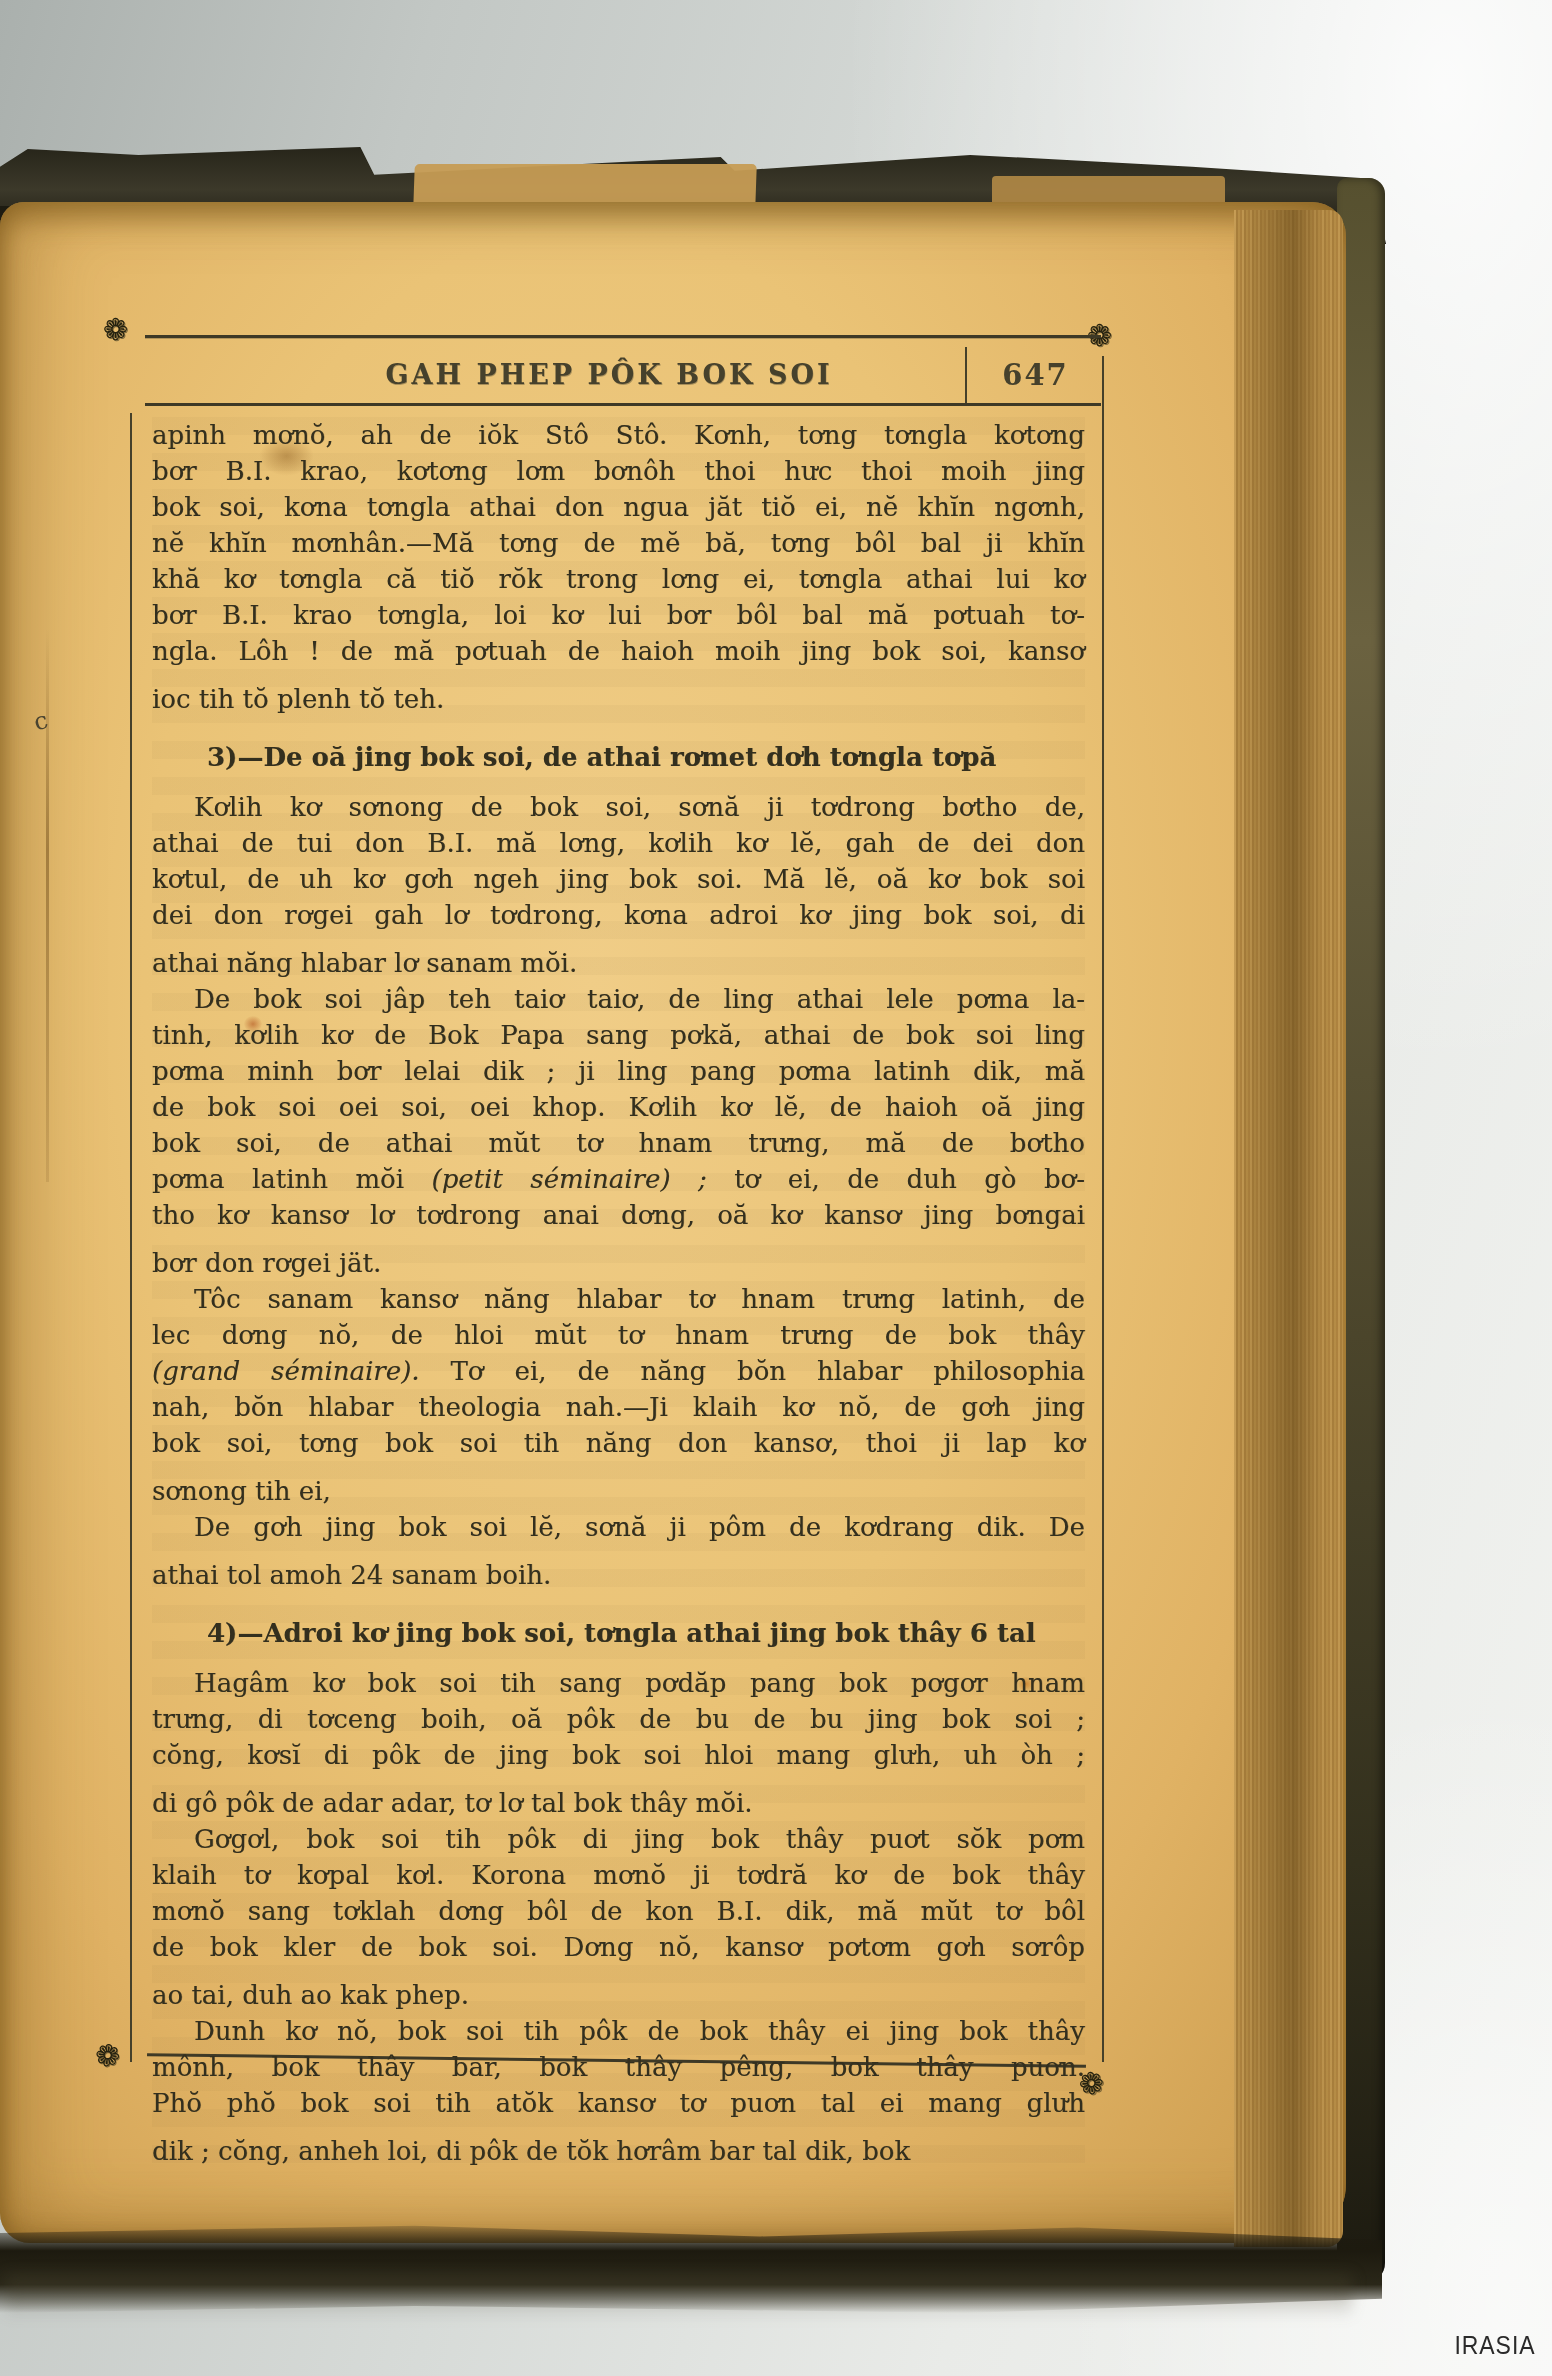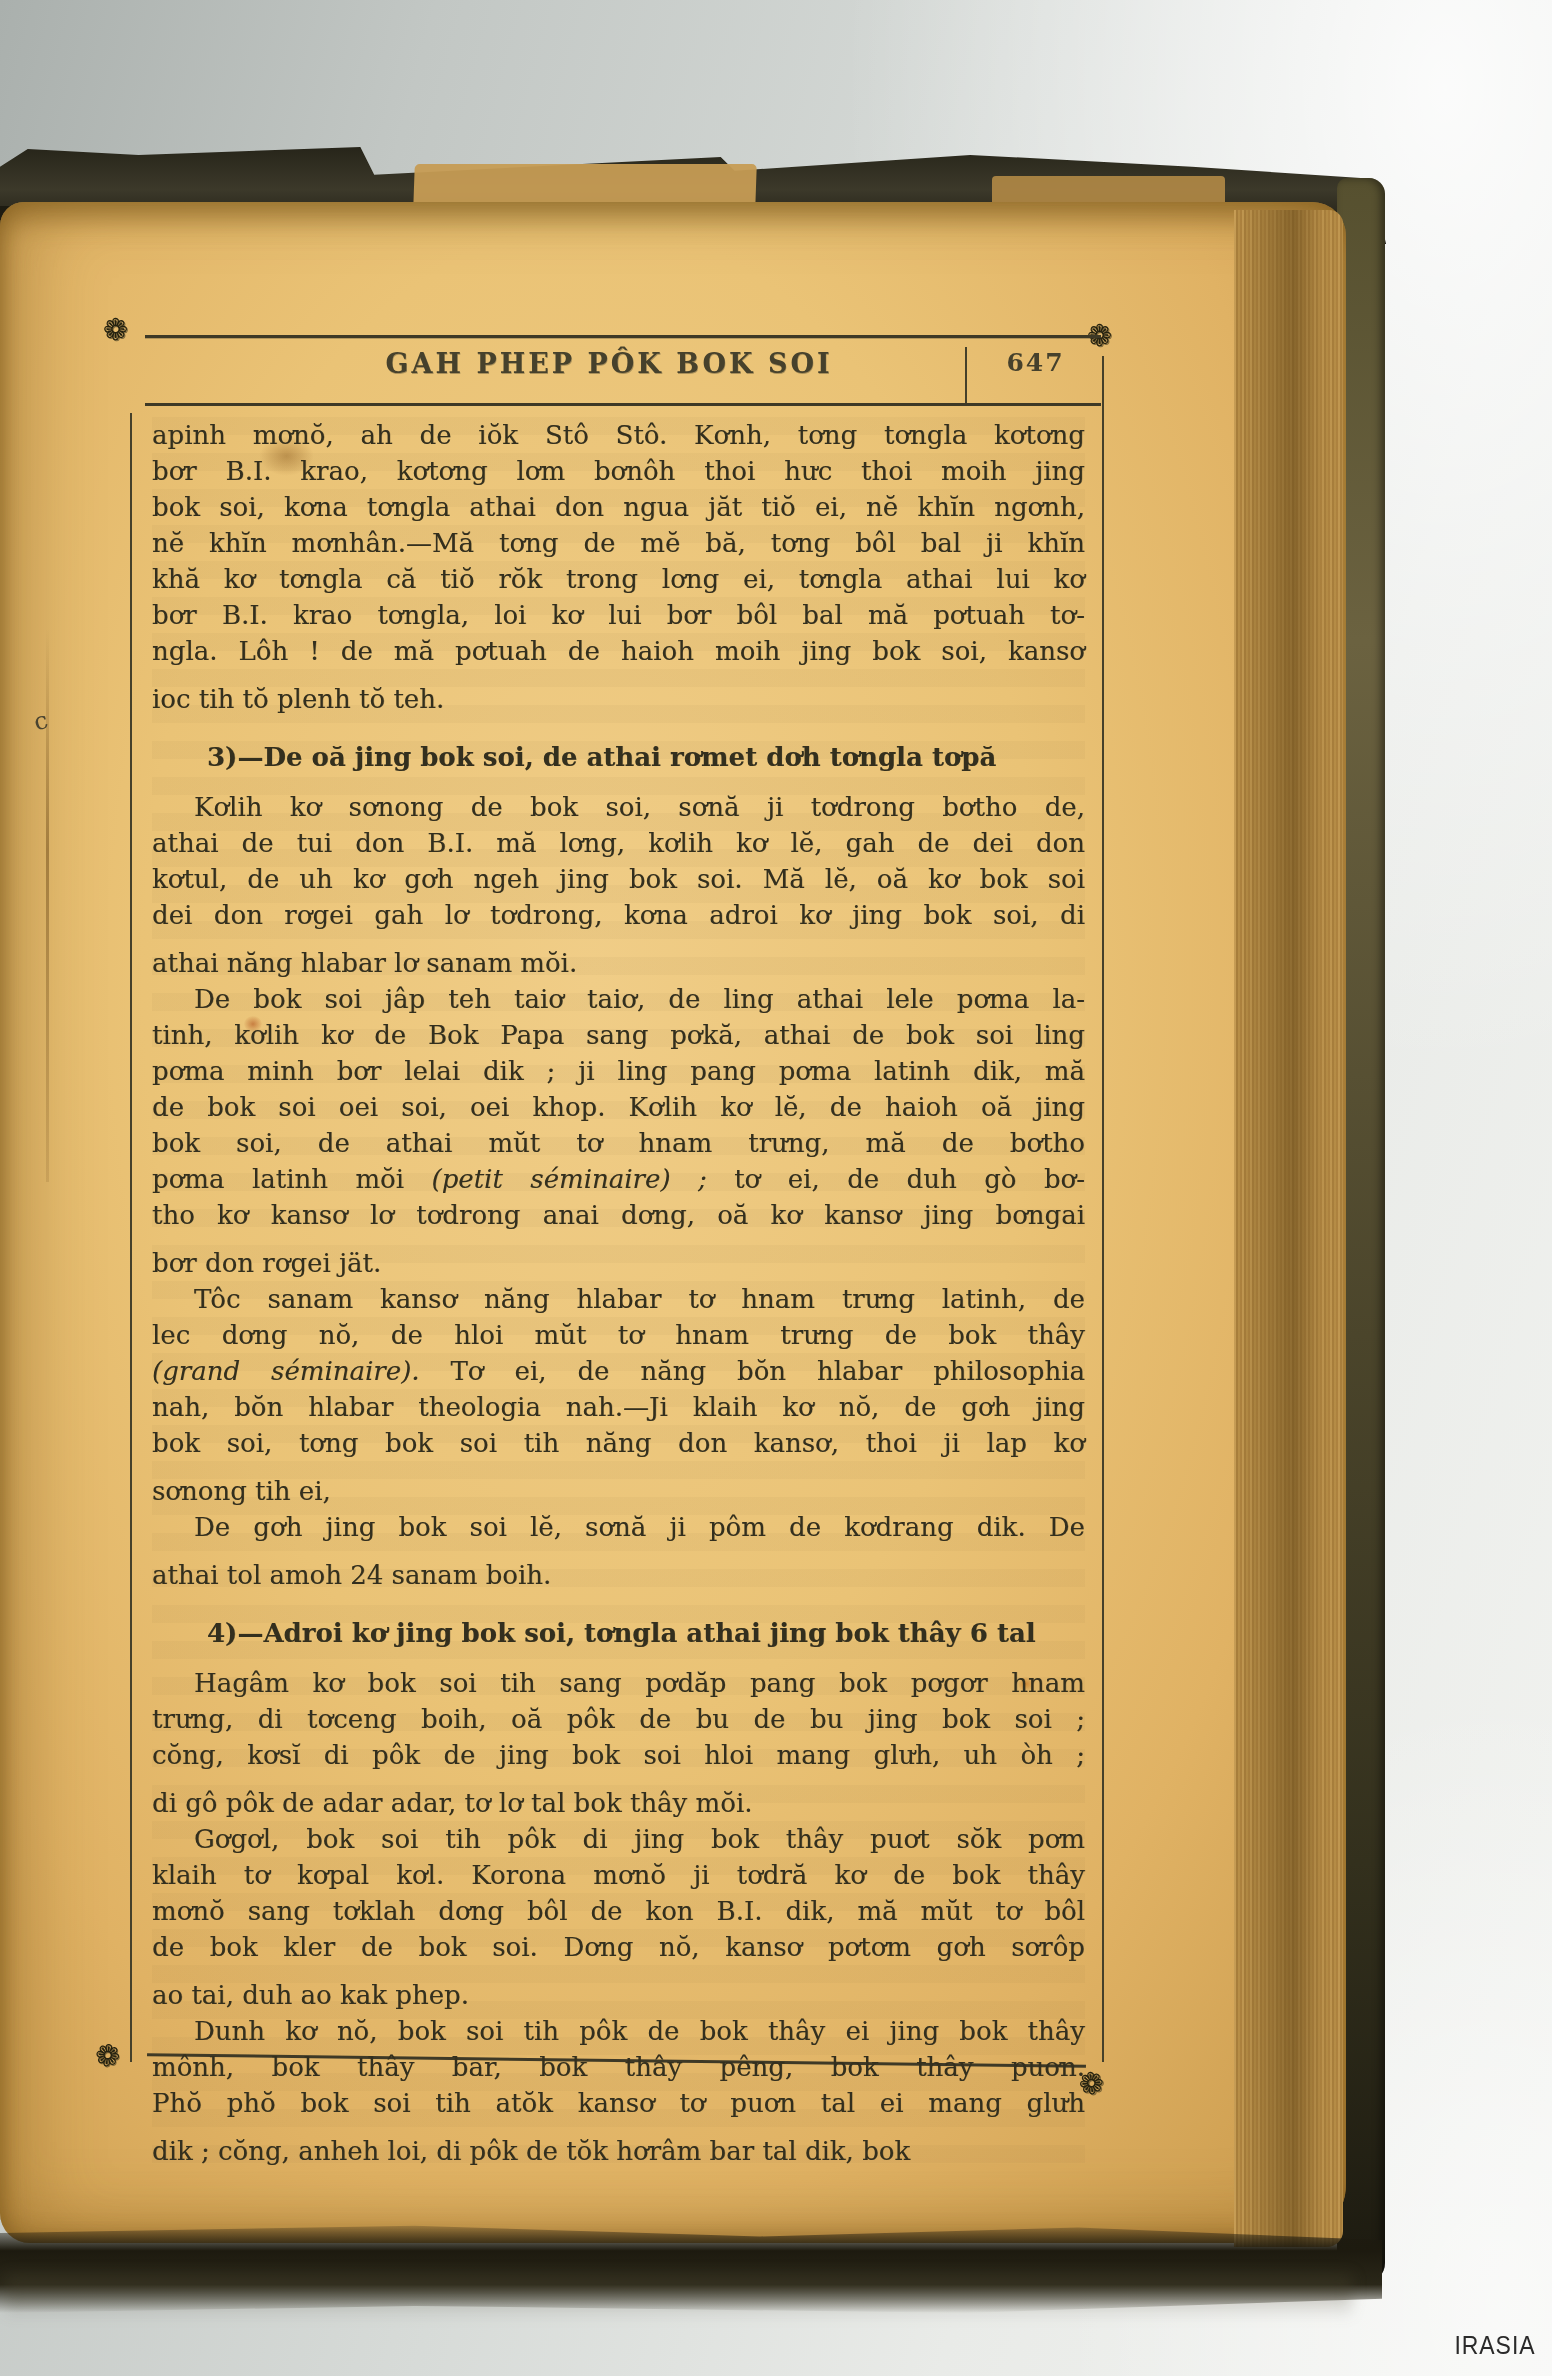--- a/index.html
+++ b/index.html
@@ -62,25 +62,25 @@
   .v-left{left:130px;top:413px;height:1649px;}
   .v-right{left:1102px;top:356px;height:1706px;}
   .v-head{left:965px;top:347px;height:57px;}
   .orn{position:absolute;color:#24210f;font-size:30px;line-height:30px;font-family:"DejaVu Sans",sans-serif;text-shadow:1px 1px 0 rgba(36,33,15,.5);}
   .orn-tl{left:103px;top:315px;}
   .orn-tr{left:1087px;top:321px;}
   .orn-bl{left:95px;top:2041px;transform:rotate(8deg);}
   .orn-br{left:1079px;top:2069px;transform:rotate(-6deg);}
 
   
-  .header-row{position:absolute;left:132px;top:348px;width:972px;height:53px;display:flex;align-items:flex-start;
+  .header-row{position:absolute;left:132px;top:348px;width:972px;height:53px;display:flex;align-items:center;
     color:#46412c;}
   .header-title{flex:1;text-align:center;padding-left:119px;font-size:27px;font-weight:600;letter-spacing:3px;
     text-shadow:0.6px 0.6px 0 rgba(70,65,44,.4);}
-  .header-page{width:137px;text-align:center;font-size:25px;font-weight:600;letter-spacing:2px;}
+  .header-page{width:137px;text-align:center;font-size:29px;font-weight:600;letter-spacing:2px;}
 
   
   .text-block{position:absolute;left:152px;top:417px;width:933px;color:#332f1e;
     font-size:26px;line-height:36px;
     text-shadow:0.4px 0.4px 0 rgba(51,47,30,.35);
     background:repeating-linear-gradient(180deg,rgba(120,95,50,.05) 0 18px,rgba(120,95,50,0) 18px 36px);}
   .line{text-align:justify;text-align-last:justify;white-space:normal;}
   .line.last{text-align-last:left;margin-top:12px;}
   .line.indent{text-indent:42px;}
   .b{font-weight:normal;}

